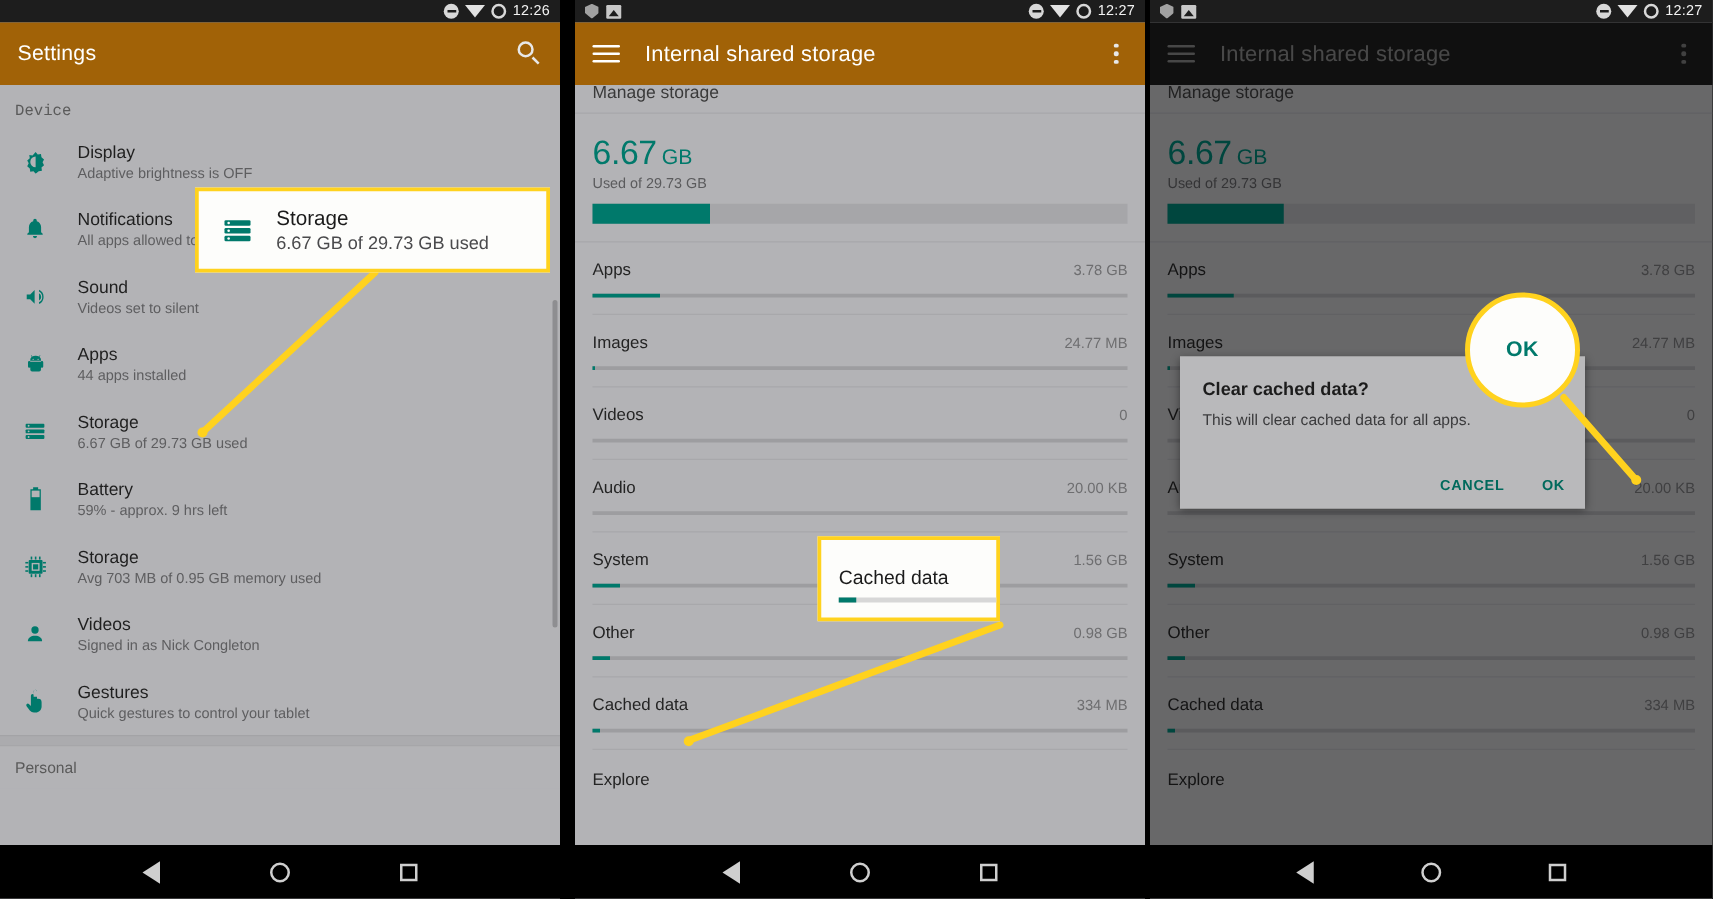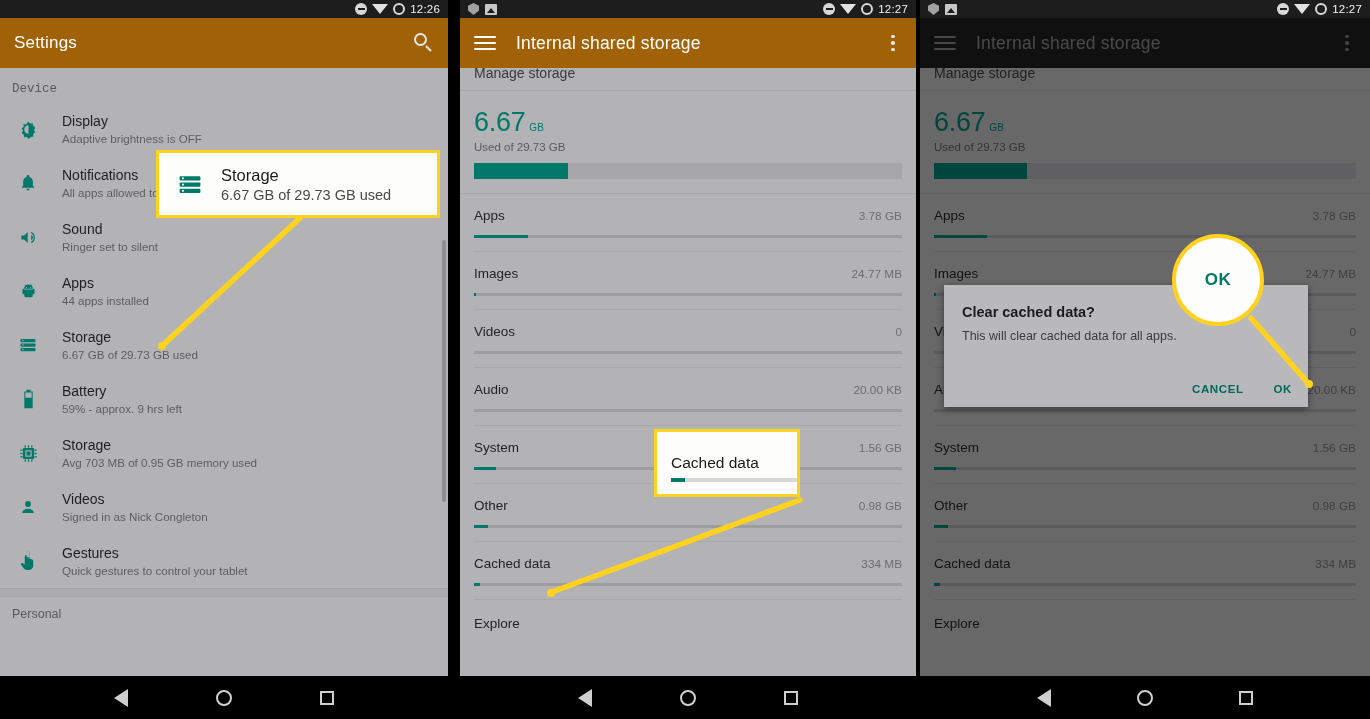--- a/index.html
+++ b/index.html
@@ -71,21 +71,21 @@
   .personal-band { background:#b3b3b6; padding: 10px 0 10px 12px; font-size:12.5px; color:#5a5a5a; border-top:1px solid #a6a6a9;}
 
   svg.gl { display:block; }
 
   
   .scroll-top { font-size: 14px; color:#3a3a3a; padding: 0 14px; height: 16px; overflow:hidden;
      line-height: 11px; }
   .hairline { height:1px; background:#a8a8ab; margin-top:6px;}
   .summary { padding: 16px 14px 0 14px; }
   .big { color:#00796B; font-size:27px; font-weight:400; letter-spacing:-.3px; }
-  .big .unit { font-size: 10px; margin-left:4px; letter-spacing:0; }
+  .big .unit { font-size: 17px; margin-left:4px; letter-spacing:0; }
   .usedof { font-size: 11.5px; color:#5b5b5d; margin-top:3px; }
   .bigbar { margin-top: 10px; height:16px; background:#a6a6a9; position:relative; }
   .bigbar > i { position:absolute; left:0; top:0; bottom:0; background:#00796B; display:block; }
   .sum-sep { height:1px; background:#a8a8ab; margin-top: 14px; }
 
   .crow { padding: 0 14px; position:relative; }
   .crow .cline { display:flex; align-items:baseline; padding-top:14px; }
   .crow .clabel { font-size: 13.5px; color:#242424; }
   .crow .cval { margin-left:auto; font-size: 11.8px; color:#6e6e70; }
   .crow .cbar { margin-top: 12px; height: 3px; background:#9d9da0; position:relative; }
@@ -129,21 +129,21 @@
     background:#fdfdfb; border:4px solid #FFD21E; z-index:40;
     display:flex; align-items:center; justify-content:center;
     font-size:17px; color:#00796B; font-weight:700; letter-spacing:.5px;
   }
   .arrow { position:absolute; z-index: 35; }
   .arrow line { stroke:#FFD21E; stroke-width:5.5; stroke-linecap:round; }
   .arrow circle { fill:#FFD21E; }
 
   
   .dialog {
-    position:absolute; left:944px; top:285px; width:364px; height:122px;
+    position:absolute; left:944px; top:285px; width:324px; height:122px;
     background:#b9b9bb; z-index:30; box-shadow:0 2px 7px rgba(0,0,0,.45);
     padding: 19px 18px 0 18px;
   }
   .dialog .dtitle { font-size:14.5px; font-weight:700; color:#1c1c1c; }
   .dialog .dbody { font-size:12.5px; color:#3b3b3d; margin-top:9px; }
   .dialog .dactions { position:absolute; right:16px; bottom:12px; display:flex; gap:30px; }
   .dialog .dbtn { font-size:11.5px; font-weight:700; color:#00695C; letter-spacing:.6px; }
 </style>
 </head>
 <body>
@@ -201,21 +201,21 @@
       </div>
 
       <div class="srow">
         <div class="sicon">
           <svg class="gl" width="19" height="19" viewBox="0 0 24 24" fill="#00796B">
             <path d="M3 9.5v5h3.5L11 19V5L6.5 9.5H3zm12.4-1.1v7.2a4 4 0 0 0 0-7.2zm0-3.6v1.8a6.1 6.1 0 0 1 0 10.8v1.8a7.9 7.9 0 0 0 0-14.4z"></path>
           </svg>
         </div>
         <div class="stext">
           <div class="stitle">Sound</div>
-          <div class="ssub">Ringer set to silent</div>
+          <div class="ssub">Videos set to silent</div>
         </div>
       </div>
 
       <div class="srow">
         <div class="sicon">
           <svg class="gl" width="17" height="19" viewBox="0 0 24 24" fill="#00796B">
             <path d="M6 9h12v9a2 2 0 0 1-2 2H8a2 2 0 0 1-2-2V9zm-2.6.5a1.4 1.4 0 0 1 2.8 0v5a1.4 1.4 0 0 1-2.8 0v-5zm14.4 0a1.4 1.4 0 0 1 2.8 0v5a1.4 1.4 0 0 1-2.8 0v-5zM7.6 3.4l-1-1.6.5-.3 1 1.7a7.3 7.3 0 0 1 3.9-1 7.3 7.3 0 0 1 3.9 1l1-1.7.5.3-1 1.6A6.2 6.2 0 0 1 18.2 8H5.8a6.2 6.2 0 0 1 1.8-4.6zM9.2 5.6a.75.75 0 1 0 0 1.5.75.75 0 0 0 0-1.5zm5.6 0a.75.75 0 1 0 0 1.5.75.75 0 0 0 0-1.5z"></path>
           </svg>
         </div>
         <div class="stext">

